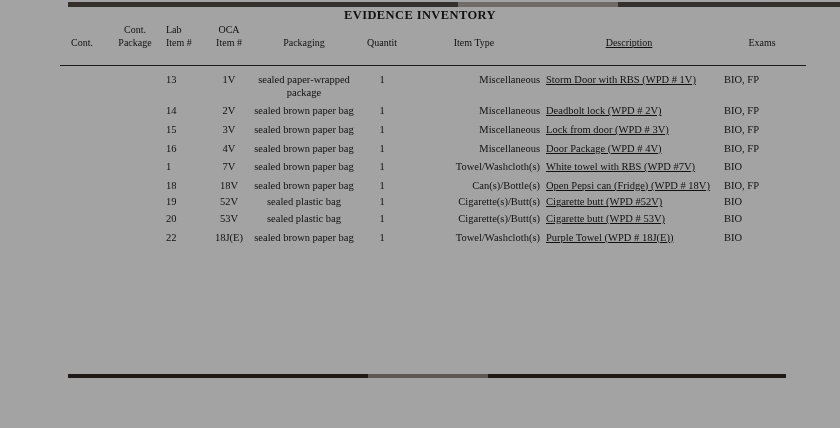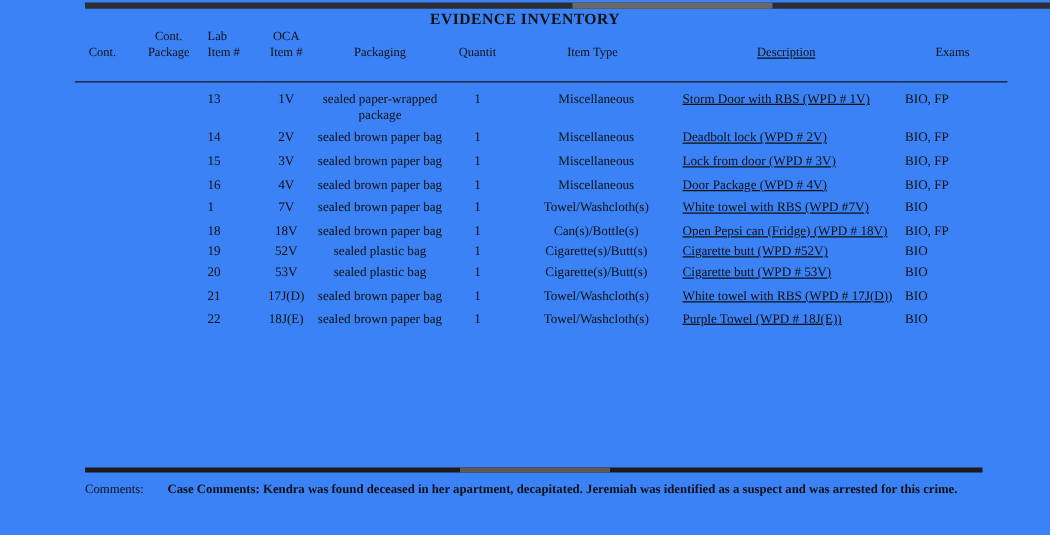--- a/index.html
+++ b/index.html
@@ -15,21 +15,21 @@
     color: #111111;
     position: relative;
   }
 
   
   .page {
     position: absolute;
     left: 0; top: 0;
     width: 840px;
     height: 428px;
-    background: #3b82f6;
+    background: #a3a3a3;
   }
 
   
   .scan-top-bar {
     position: absolute;
     left: 68px;
     top: 2px;
     width: 772px;
     height: 5px;
     background: #2a2723;
@@ -83,21 +83,21 @@
     border-top: 1.6px solid #1a1a1a;
     margin-top: 1px;
   }
 
   .c-cont    { width: 44px;  text-align: center; }
   .c-pkg     { width: 62px;  text-align: center; }
   .c-lab     { width: 40px;  text-align: left; }
   .c-oca     { width: 46px;  text-align: center; margin-top: 36px; }
   .c-packing { width: 104px; text-align: center; }
   .c-qty     { width: 52px;  text-align: center; }
-  .c-type    { width: 132px; text-align: center; padding-left: 6px !important; }
+  .c-type    { width: 132px; text-align: right; padding-left: 6px !important; }
   .c-desc    { width: 178px; text-align: left; padding-left: 6px !important; text-decoration: underline; }
   .c-exam    { width: 88px;  text-align: left; padding-left: 6px !important; }
 
   thead .c-type, thead .c-desc, thead .c-exam { text-align: center; padding-left: 0 !important; }
 
   .hdr-stack { display: block; }
   .hdr-stack span { display: block; }
 
   tbody td {
     padding-top: 6px !important;
@@ -333,42 +333,27 @@
           <td class="c-oca">53V</td>
           <td class="c-packing">sealed plastic bag</td>
           <td class="c-qty">1</td>
           <td class="c-type">Cigarette(s)/Butt(s)</td>
           <td class="c-desc">Cigarette butt (WPD # 53V)</td>
           <td class="c-exam">BIO</td>
         </tr>
         <tr>
           <td class="c-cont"></td>
           <td class="c-pkg"></td>
-          <td class="c-lab">21</td>
-          <td class="c-oca">17J(D)</td>
-          <td class="c-packing">sealed brown paper bag</td>
-          <td class="c-qty">1</td>
-          <td class="c-type">Towel/Washcloth(s)</td>
-          <td class="c-desc">White towel with RBS (WPD # 17J(D))</td>
-          <td class="c-exam">BIO</td>
-        </tr>
-        <tr>
-          <td class="c-cont"></td>
-          <td class="c-pkg"></td>
           <td class="c-lab">22</td>
           <td class="c-oca">18J(E)</td>
           <td class="c-packing">sealed brown paper bag</td>
           <td class="c-qty">1</td>
           <td class="c-type">Towel/Washcloth(s)</td>
           <td class="c-desc">Purple Towel (WPD # 18J(E))</td>
           <td class="c-exam">BIO</td>
         </tr>
       </tbody>
   </table>
 
   <div class="bottom-rule"></div>
 
-  <div class="comments">
-    <span class="lbl">Comments:</span>
-    <div class="body">Case Comments: Kendra was found deceased in her apartment, decapitated. Jeremiah was identified as a suspect and was arrested for this crime.</div>
-  </div>
 
 </div>
 
 </body></html>

